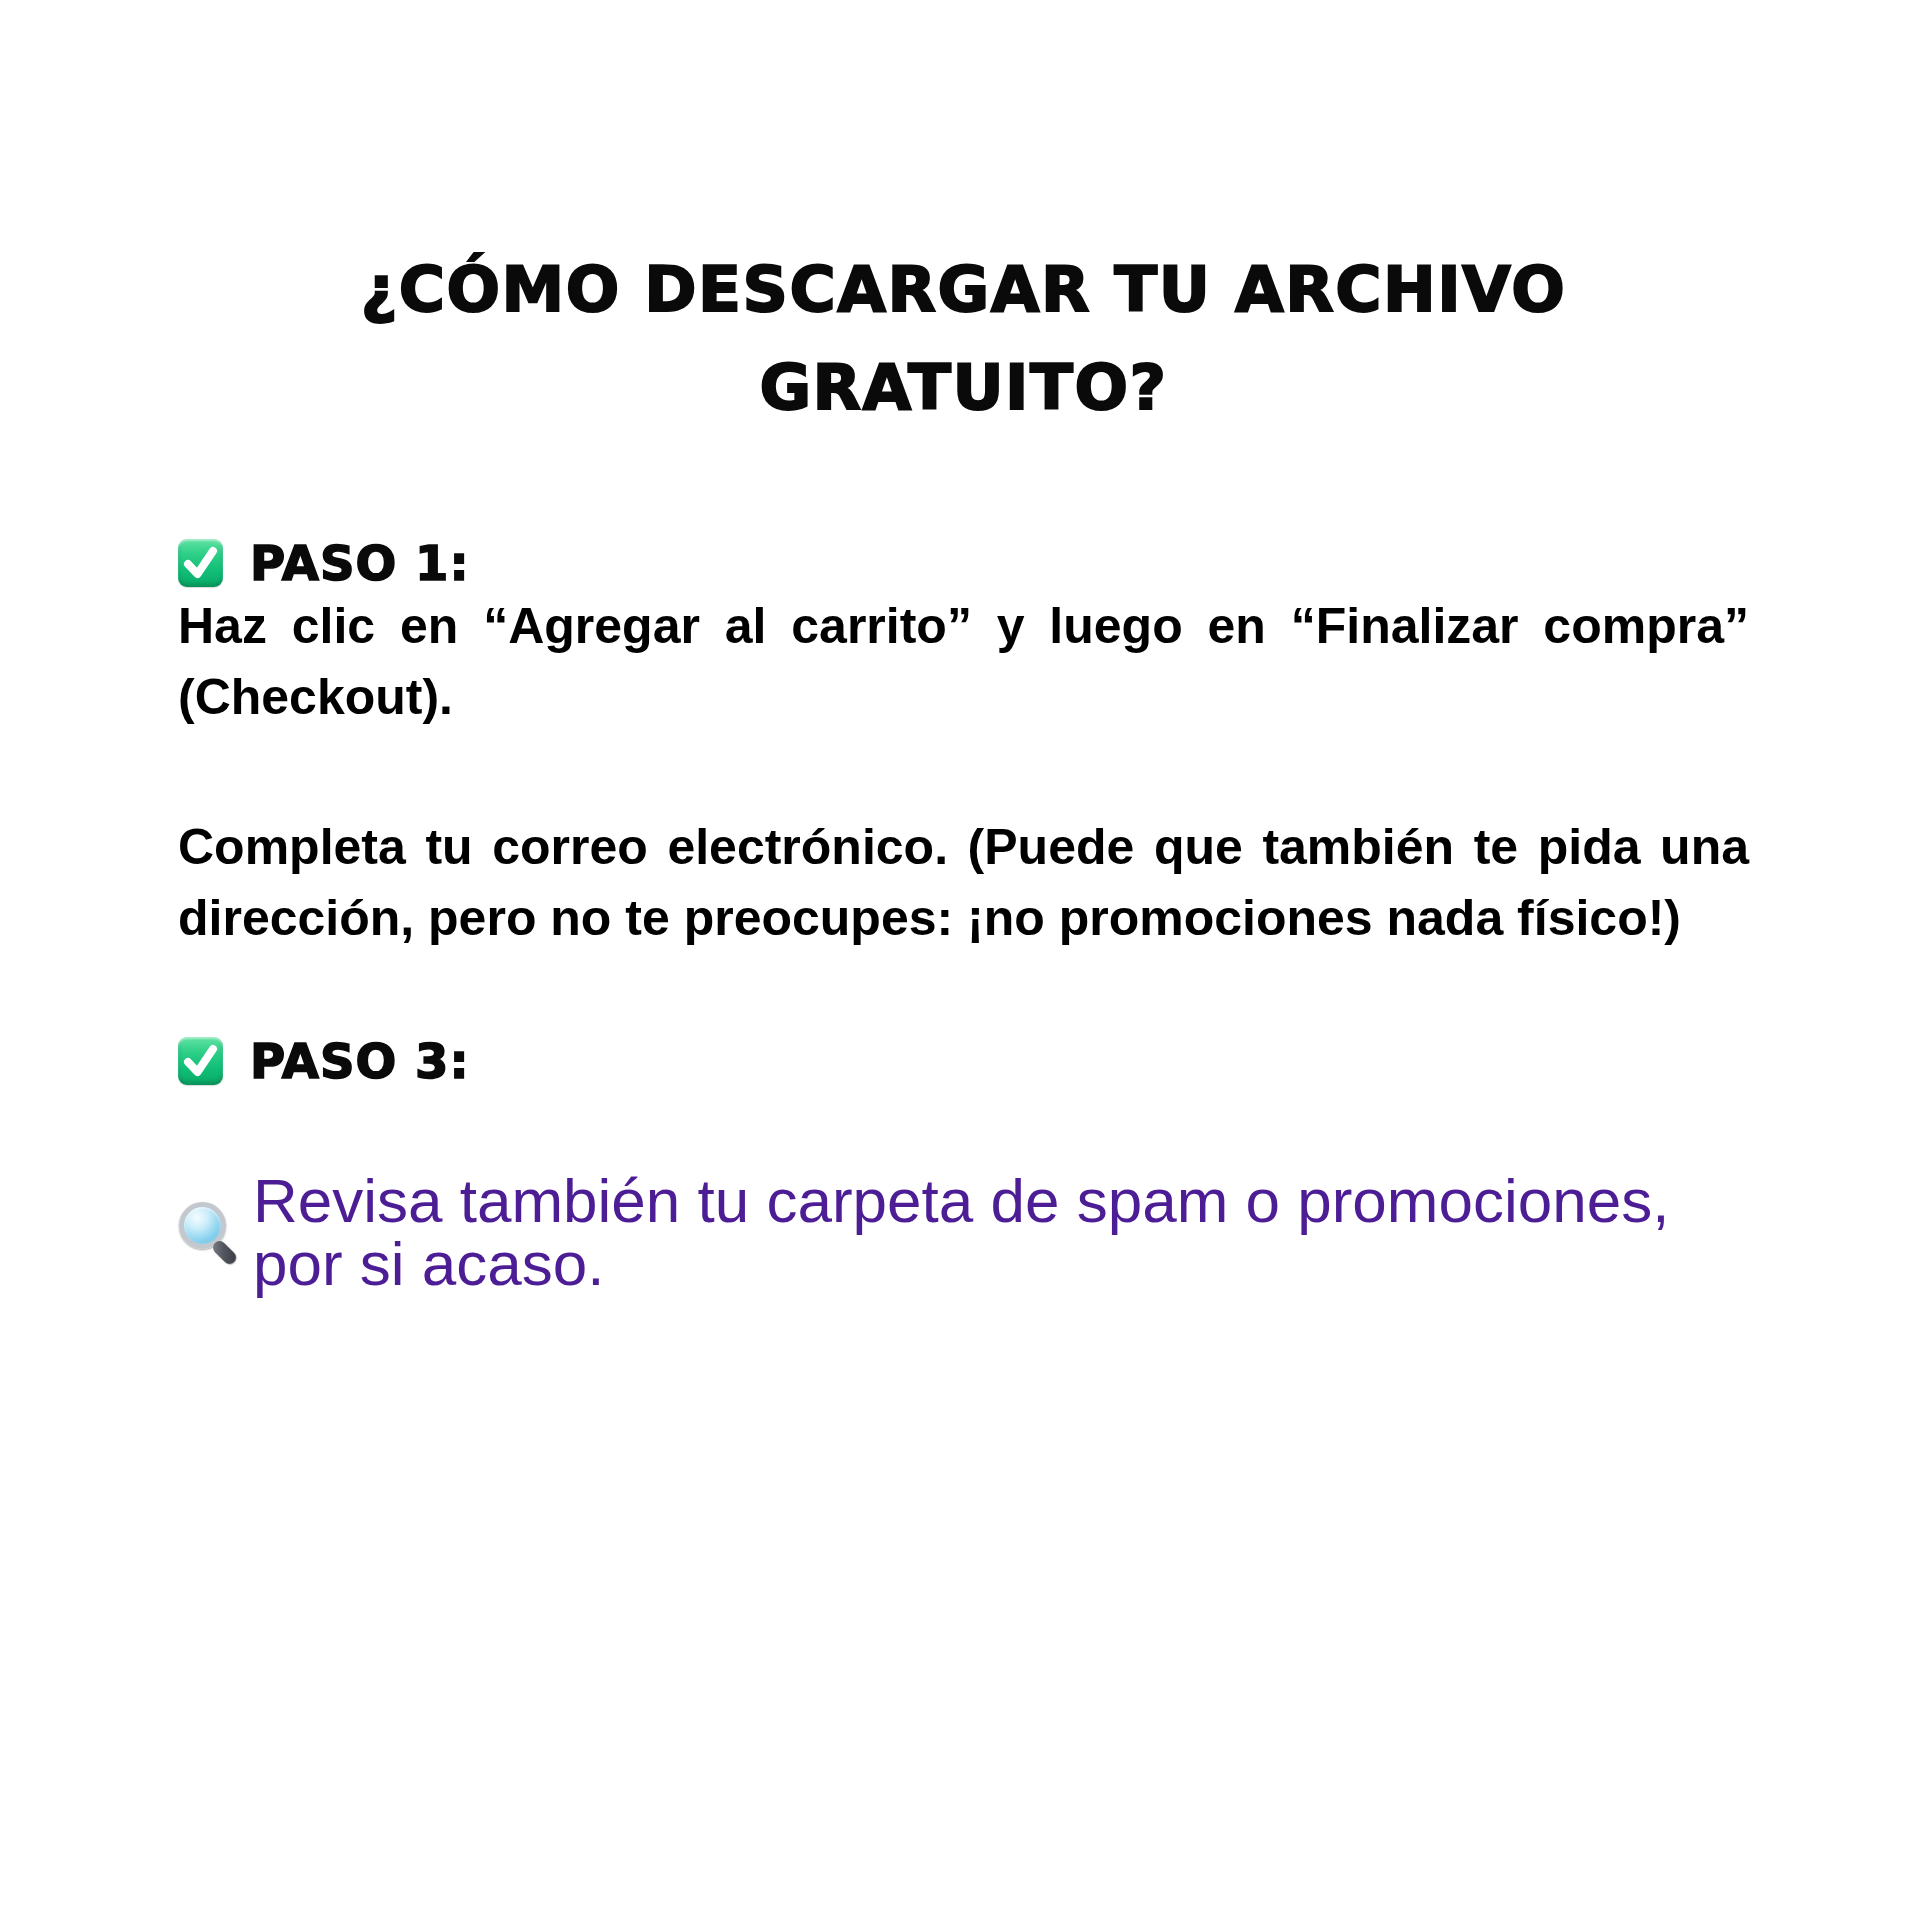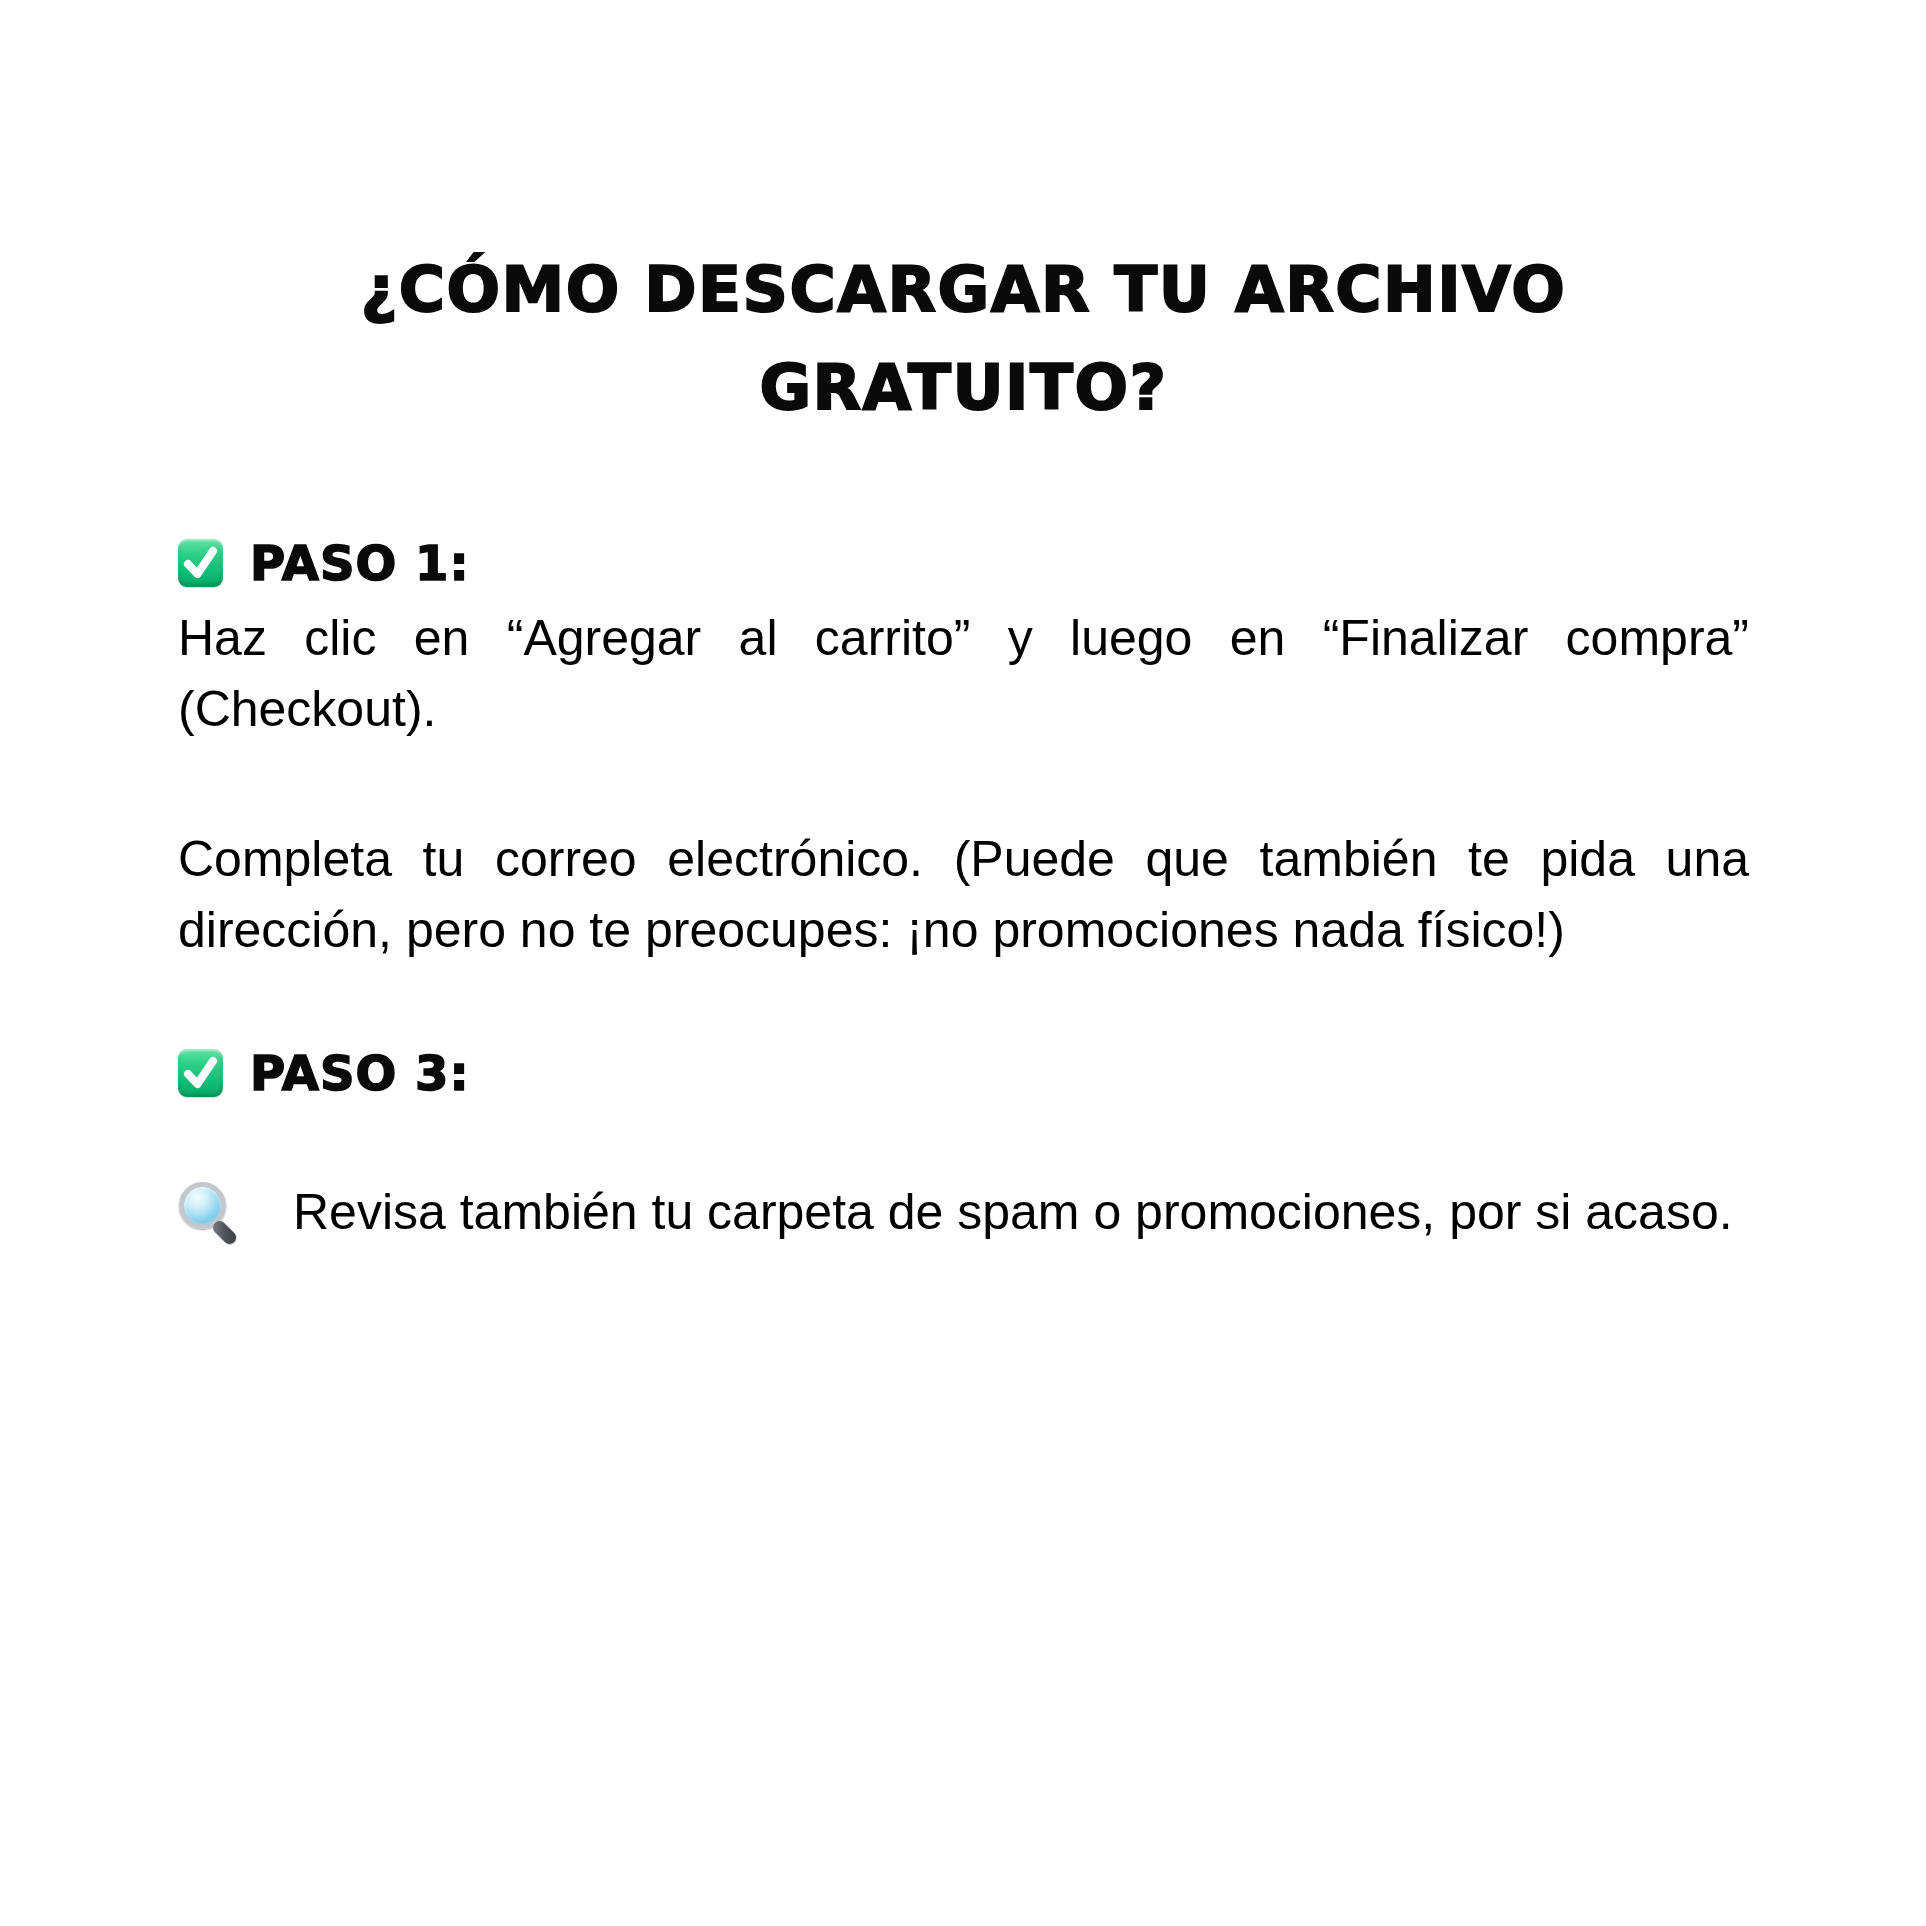--- a/index.html
+++ b/index.html
@@ -53,26 +53,27 @@
     font-weight: 700;
     font-size: 48px;
     letter-spacing: 1px;
     color: #0a0a0a;
     -webkit-text-stroke: 1.6px #0a0a0a;
     line-height: 55px;
     padding-top: 2px;
   }
 
   .step-body {
-    margin-top: 13px;
+    margin-top: 1px;
     font-size: 50px;
     line-height: 71px;
     color: #000000;
     text-align: justify;
     text-justify: inter-word;
+    font-weight: bold;
   }
 
   
   .check-icon {
     flex: 0 0 auto;
     width: 45px;
     height: 48px;
     border-radius: 9px;
     background: linear-gradient(180deg, #63e2a3 0%, #2fd089 30%, #10bd76 68%, #0aa968 100%);
     box-shadow: inset 0 2px 2px rgba(255,255,255,0.45),
@@ -118,24 +119,23 @@
   }
 
   
   .note {
     margin-top: 81px;
     display: flex;
     align-items: center;
     gap: 18px;
   }
   .note-text {
-    font-size: 50px;
+    font-size: 62px;
     line-height: 63px;
-    color: #000000;
-    margin-left: 40px;
+    color: #4c1d95;
   }
 </style>
 </head>
 <body>
 
 <div class="page">
   <div class="content">
 
     <h1 class="title">
       <span class="line">¿CÓMO DESCARGAR TU ARCHIVO</span>

